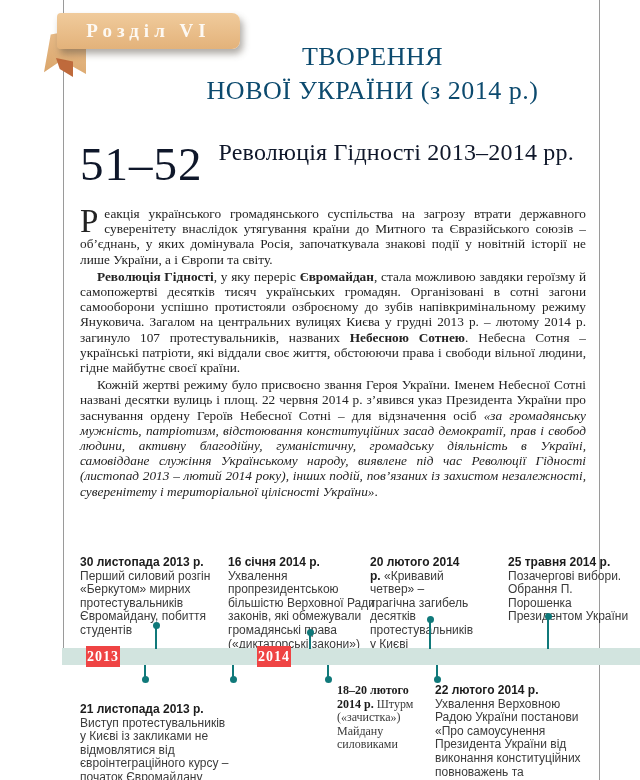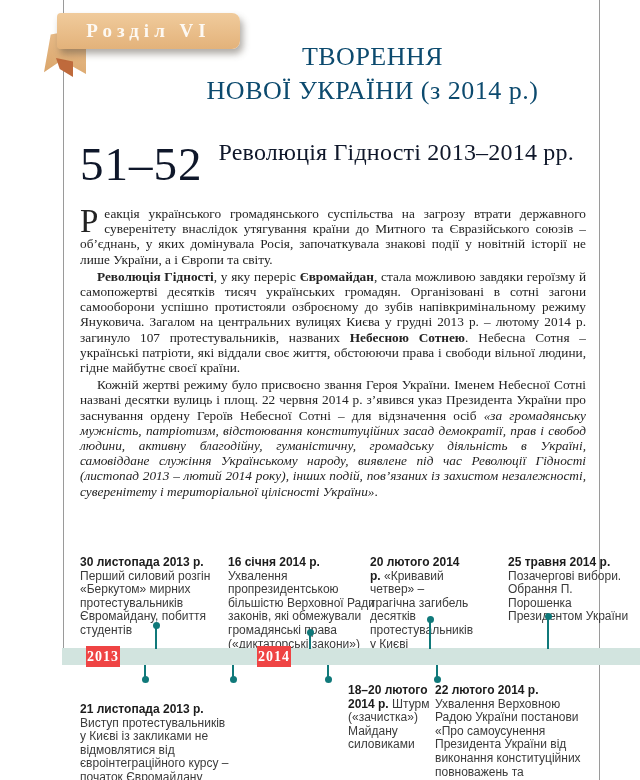--- a/index.html
+++ b/index.html
@@ -118,21 +118,21 @@
   </div>
   <div class="tl-event top" style="left:468px;width:124px;margin-left:40px;">
     <span class="tl-date">25 травня 2014 р.</span>
     <span class="tl-text">Позачергові вибори. Обрання П. Порошенка Президентом України</span>
   </div>
 
   <div class="tl-event bot" style="left:80px;width:150px;margin-top:19px;">
     <span class="tl-date">21 листопада 2013 р.</span>
     <span class="tl-text">Виступ протестувальників у Києві із закликами не відмовлятися від євроінтеграційного курсу – початок Євромайдану</span>
   </div>
-  <div class="tl-event bot" style="left:348px;width:90px;">
+  <div class="tl-event bot" style="left:337px;width:90px;font-family:Liberation Serif, serif;">
     <span class="tl-date">18–20 лютого 2014 р.</span>
     <span class="tl-text">Штурм («зачистка») Майдану силовиками</span>
   </div>
   <div class="tl-event bot" style="left:435px;width:158px;">
     <span class="tl-date">22 лютого 2014 р.</span>
     <span class="tl-text">Ухвалення Верховною Радою України постанови «Про самоусунення Президента України від виконання конституційних повноважень та призначення позачергових виборів Президента України»</span>
   </div>
 
 </div>
 

